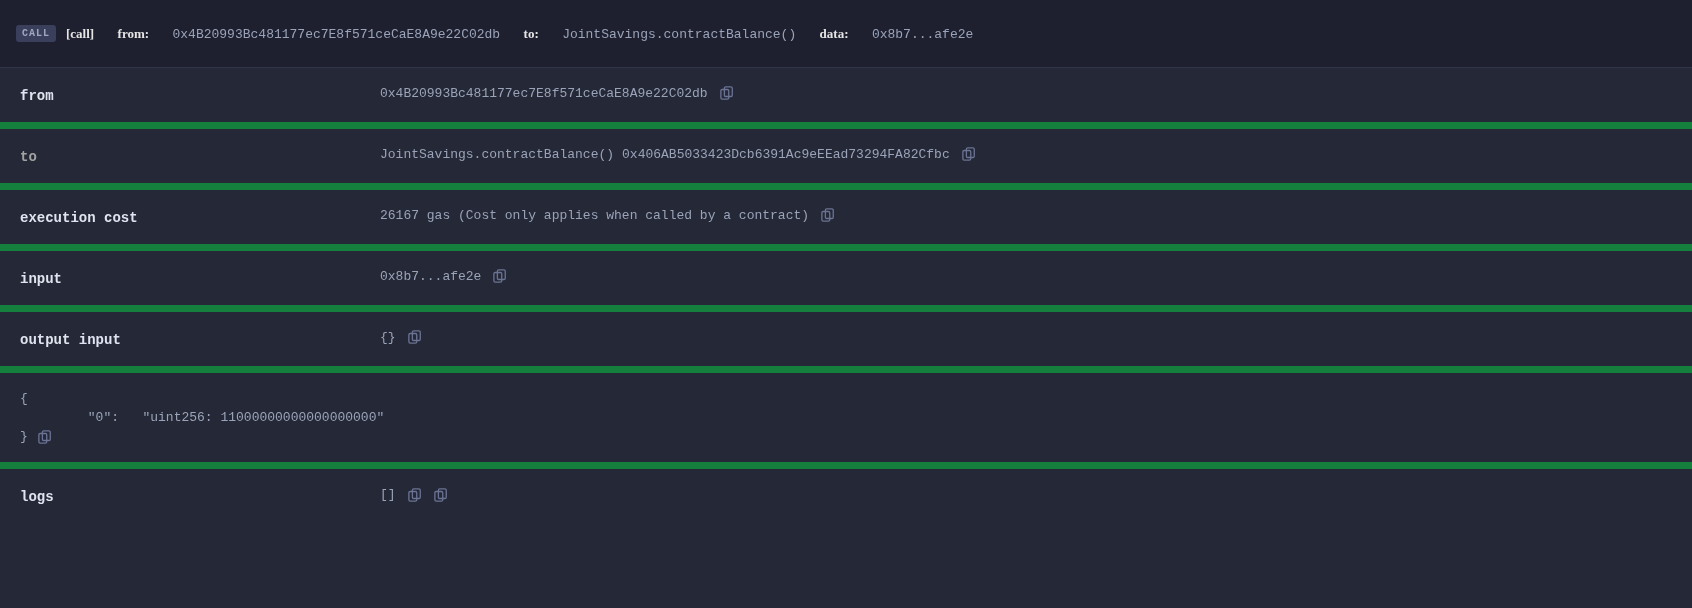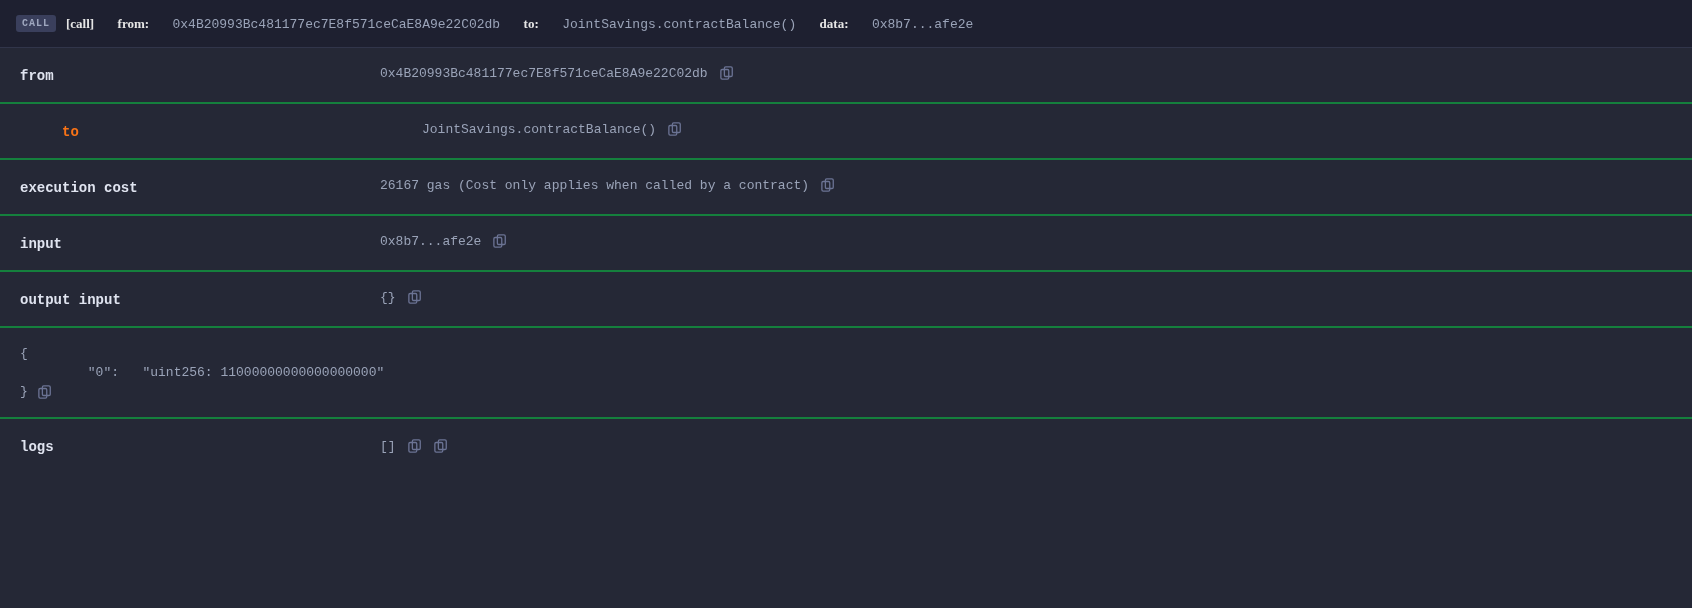--- a/index.html
+++ b/index.html
@@ -12,21 +12,21 @@
       width: 1692px;
       min-height: 608px;
       overflow: hidden;
     }
 
     .header-bar {
       background-color: #1e2030;
       display: flex;
       align-items: center;
       padding: 0 16px;
-      height: 48px;
+      height: 68px;
       border-bottom: 1px solid #31354a;
       gap: 10px;
     }
 
     .call-badge {
       background-color: #3a3f5c;
       color: #a0a8c0;
       font-size: 10px;
       font-weight: bold;
       letter-spacing: 1px;
@@ -54,26 +54,25 @@
     }
 
     .content {
       padding: 0;
     }
 
     .row {
       display: flex;
       align-items: flex-start;
       padding: 18px 20px;
-      border-bottom: 2px solid #15803d;
+      border-bottom: 7px solid #15803d;
     }
 
     .row:last-child {
       border-bottom: none;
-      align-items: center;
     }
 
     .row-label {
       width: 360px;
       min-width: 360px;
       color: #e0e4f0;
       font-weight: bold;
       font-size: 14px;
       padding-top: 2px;
     }
@@ -162,26 +161,27 @@
       <span class="copy-icon" title="Copy">
         <svg viewBox="0 0 16 16" xmlns="http://www.w3.org/2000/svg">
           <rect x="5" y="1" width="9" height="11" rx="1.5" ry="1.5" fill="none" stroke="currentColor" stroke-width="1.5"></rect>
           <rect x="1" y="4" width="9" height="11" rx="1.5" ry="1.5" fill="none" stroke="currentColor" stroke-width="1.5"></rect>
         </svg>
       </span>
     </div>
   </div>
 
   <div class="row">
-      <div class="row-label" style="width: 360px; min-width: 360px; color: #f97316; font-weight: bold; padding-top: 2px; margin-left: 42px;">
+      <div class="row-label" style="width: 360px; min-width: 360px; color: #a3a3a3; font-weight: bold; padding-top: 2px;">
       <span>to</span>
     </div>
 
     <div class="row-value">
       <span>JointSavings.contractBalance()</span>
+      <span>0x406AB5033423Dcb6391Ac9eEEad73294FA82Cfbc</span>
       <span class="copy-icon" title="Copy">
         <svg viewBox="0 0 16 16" xmlns="http://www.w3.org/2000/svg">
           <rect x="5" y="1" width="9" height="11" rx="1.5" ry="1.5" fill="none" stroke="currentColor" stroke-width="1.5"></rect>
           <rect x="1" y="4" width="9" height="11" rx="1.5" ry="1.5" fill="none" stroke="currentColor" stroke-width="1.5"></rect>
         </svg>
       </span>
     </div>
   </div>
 
   <div class="row">

